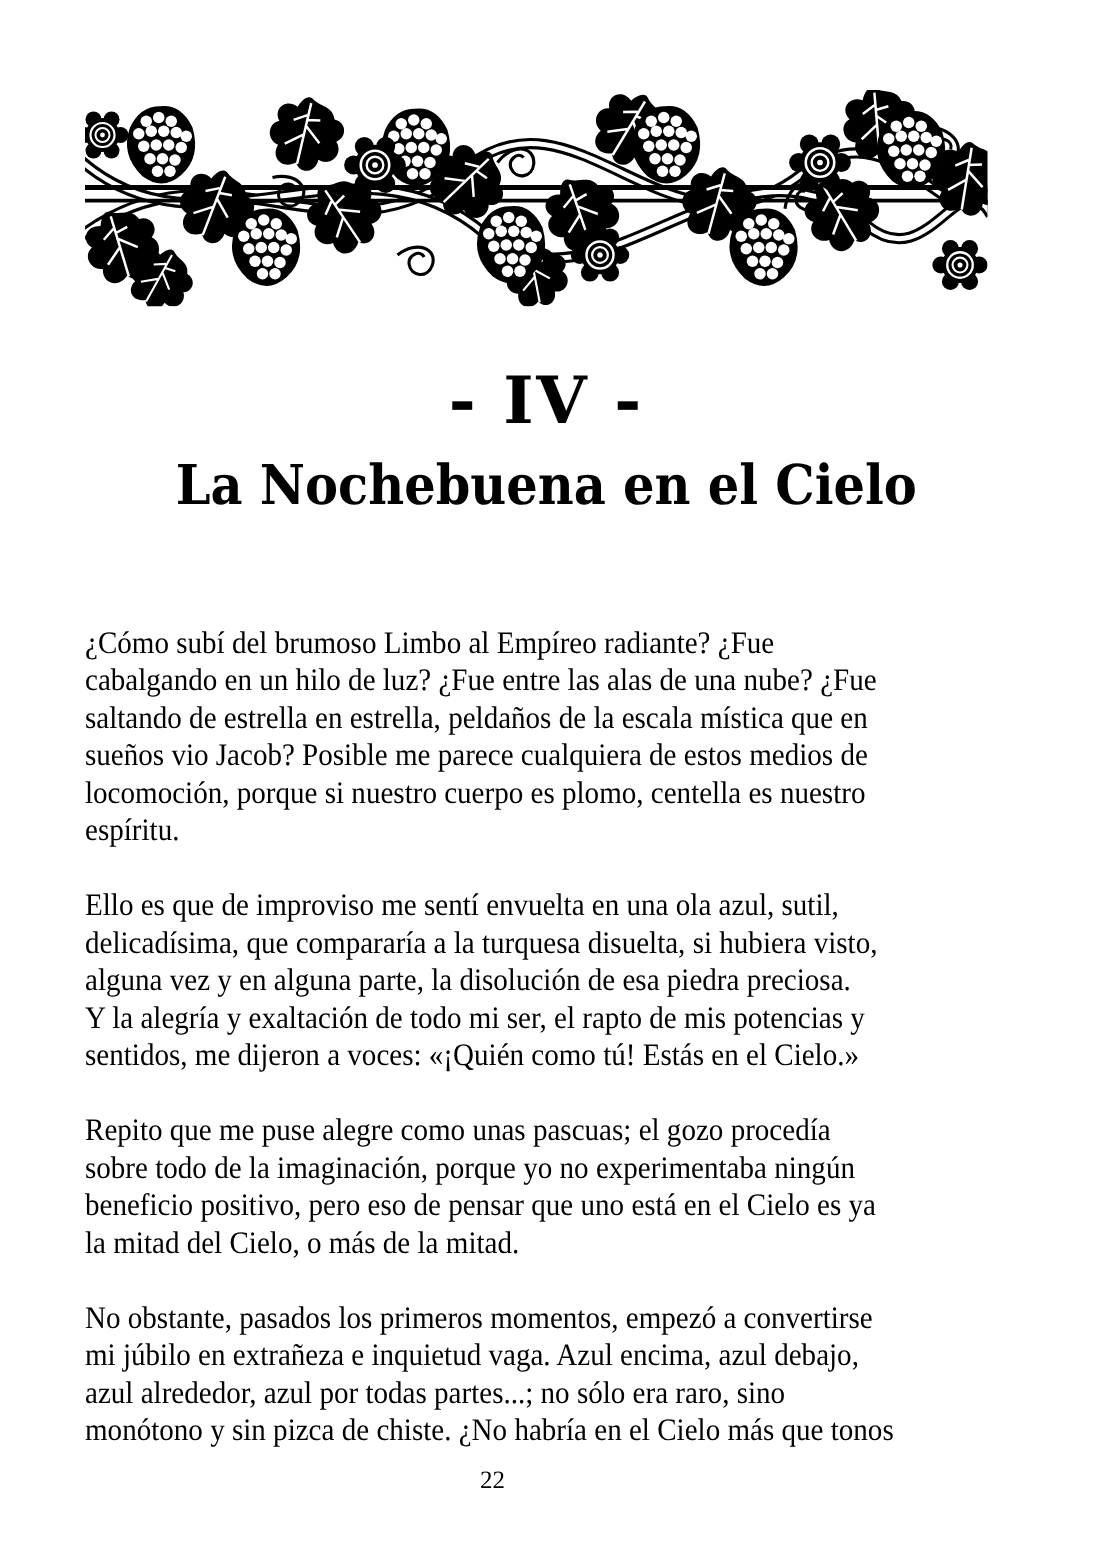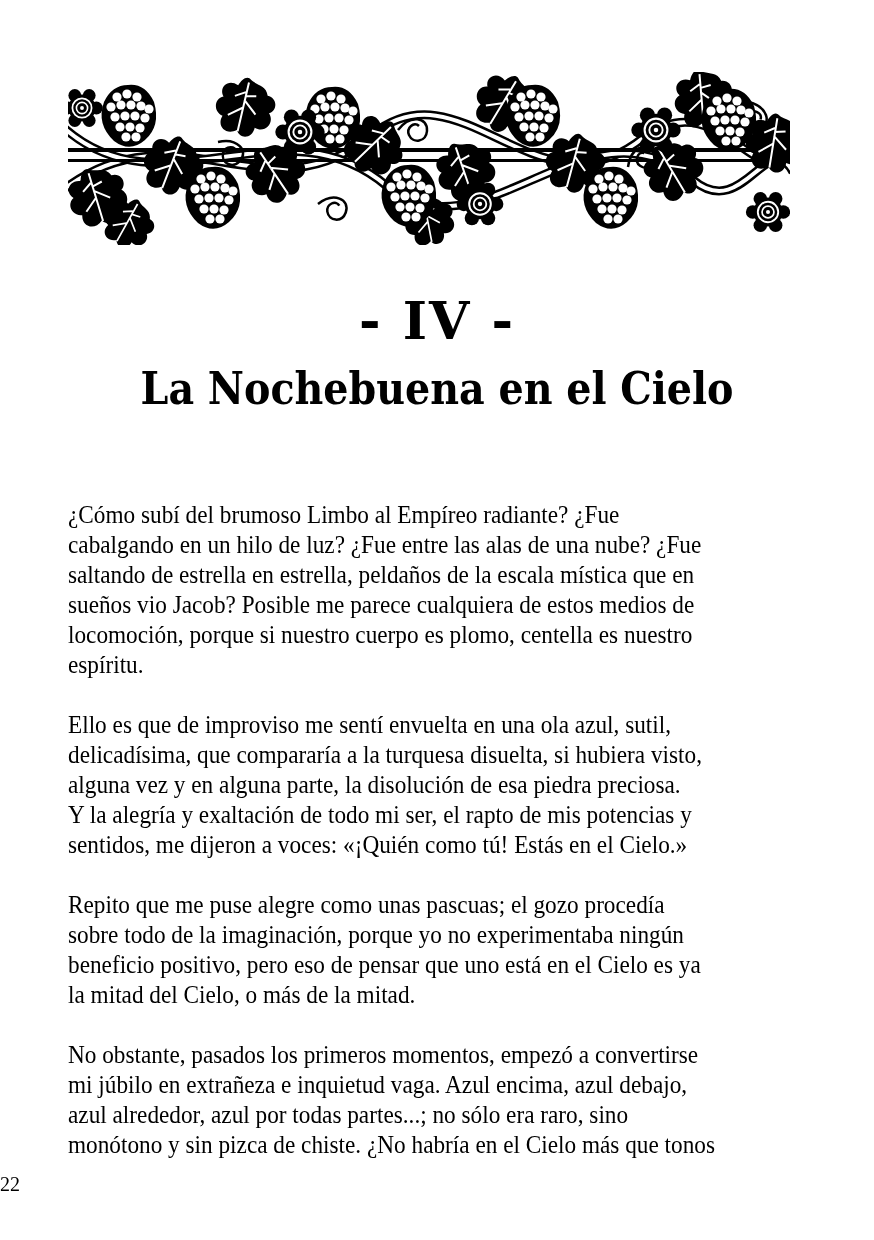--- a/index.html
+++ b/index.html
@@ -67,20 +67,21 @@
   }
   .body-text p {
     margin: 0 0 30px 0;
     white-space: pre-line;
   }
   .page-number {
     position: absolute;
     left: 0;
     top: 1172px;
     width: 788px;
+    text-align: center;
     font-size: 20px;
     line-height: 1.2;
   }
 </style>
 </head>
 <body>
 
 <div class="page">
 
   <div class="ornament">

